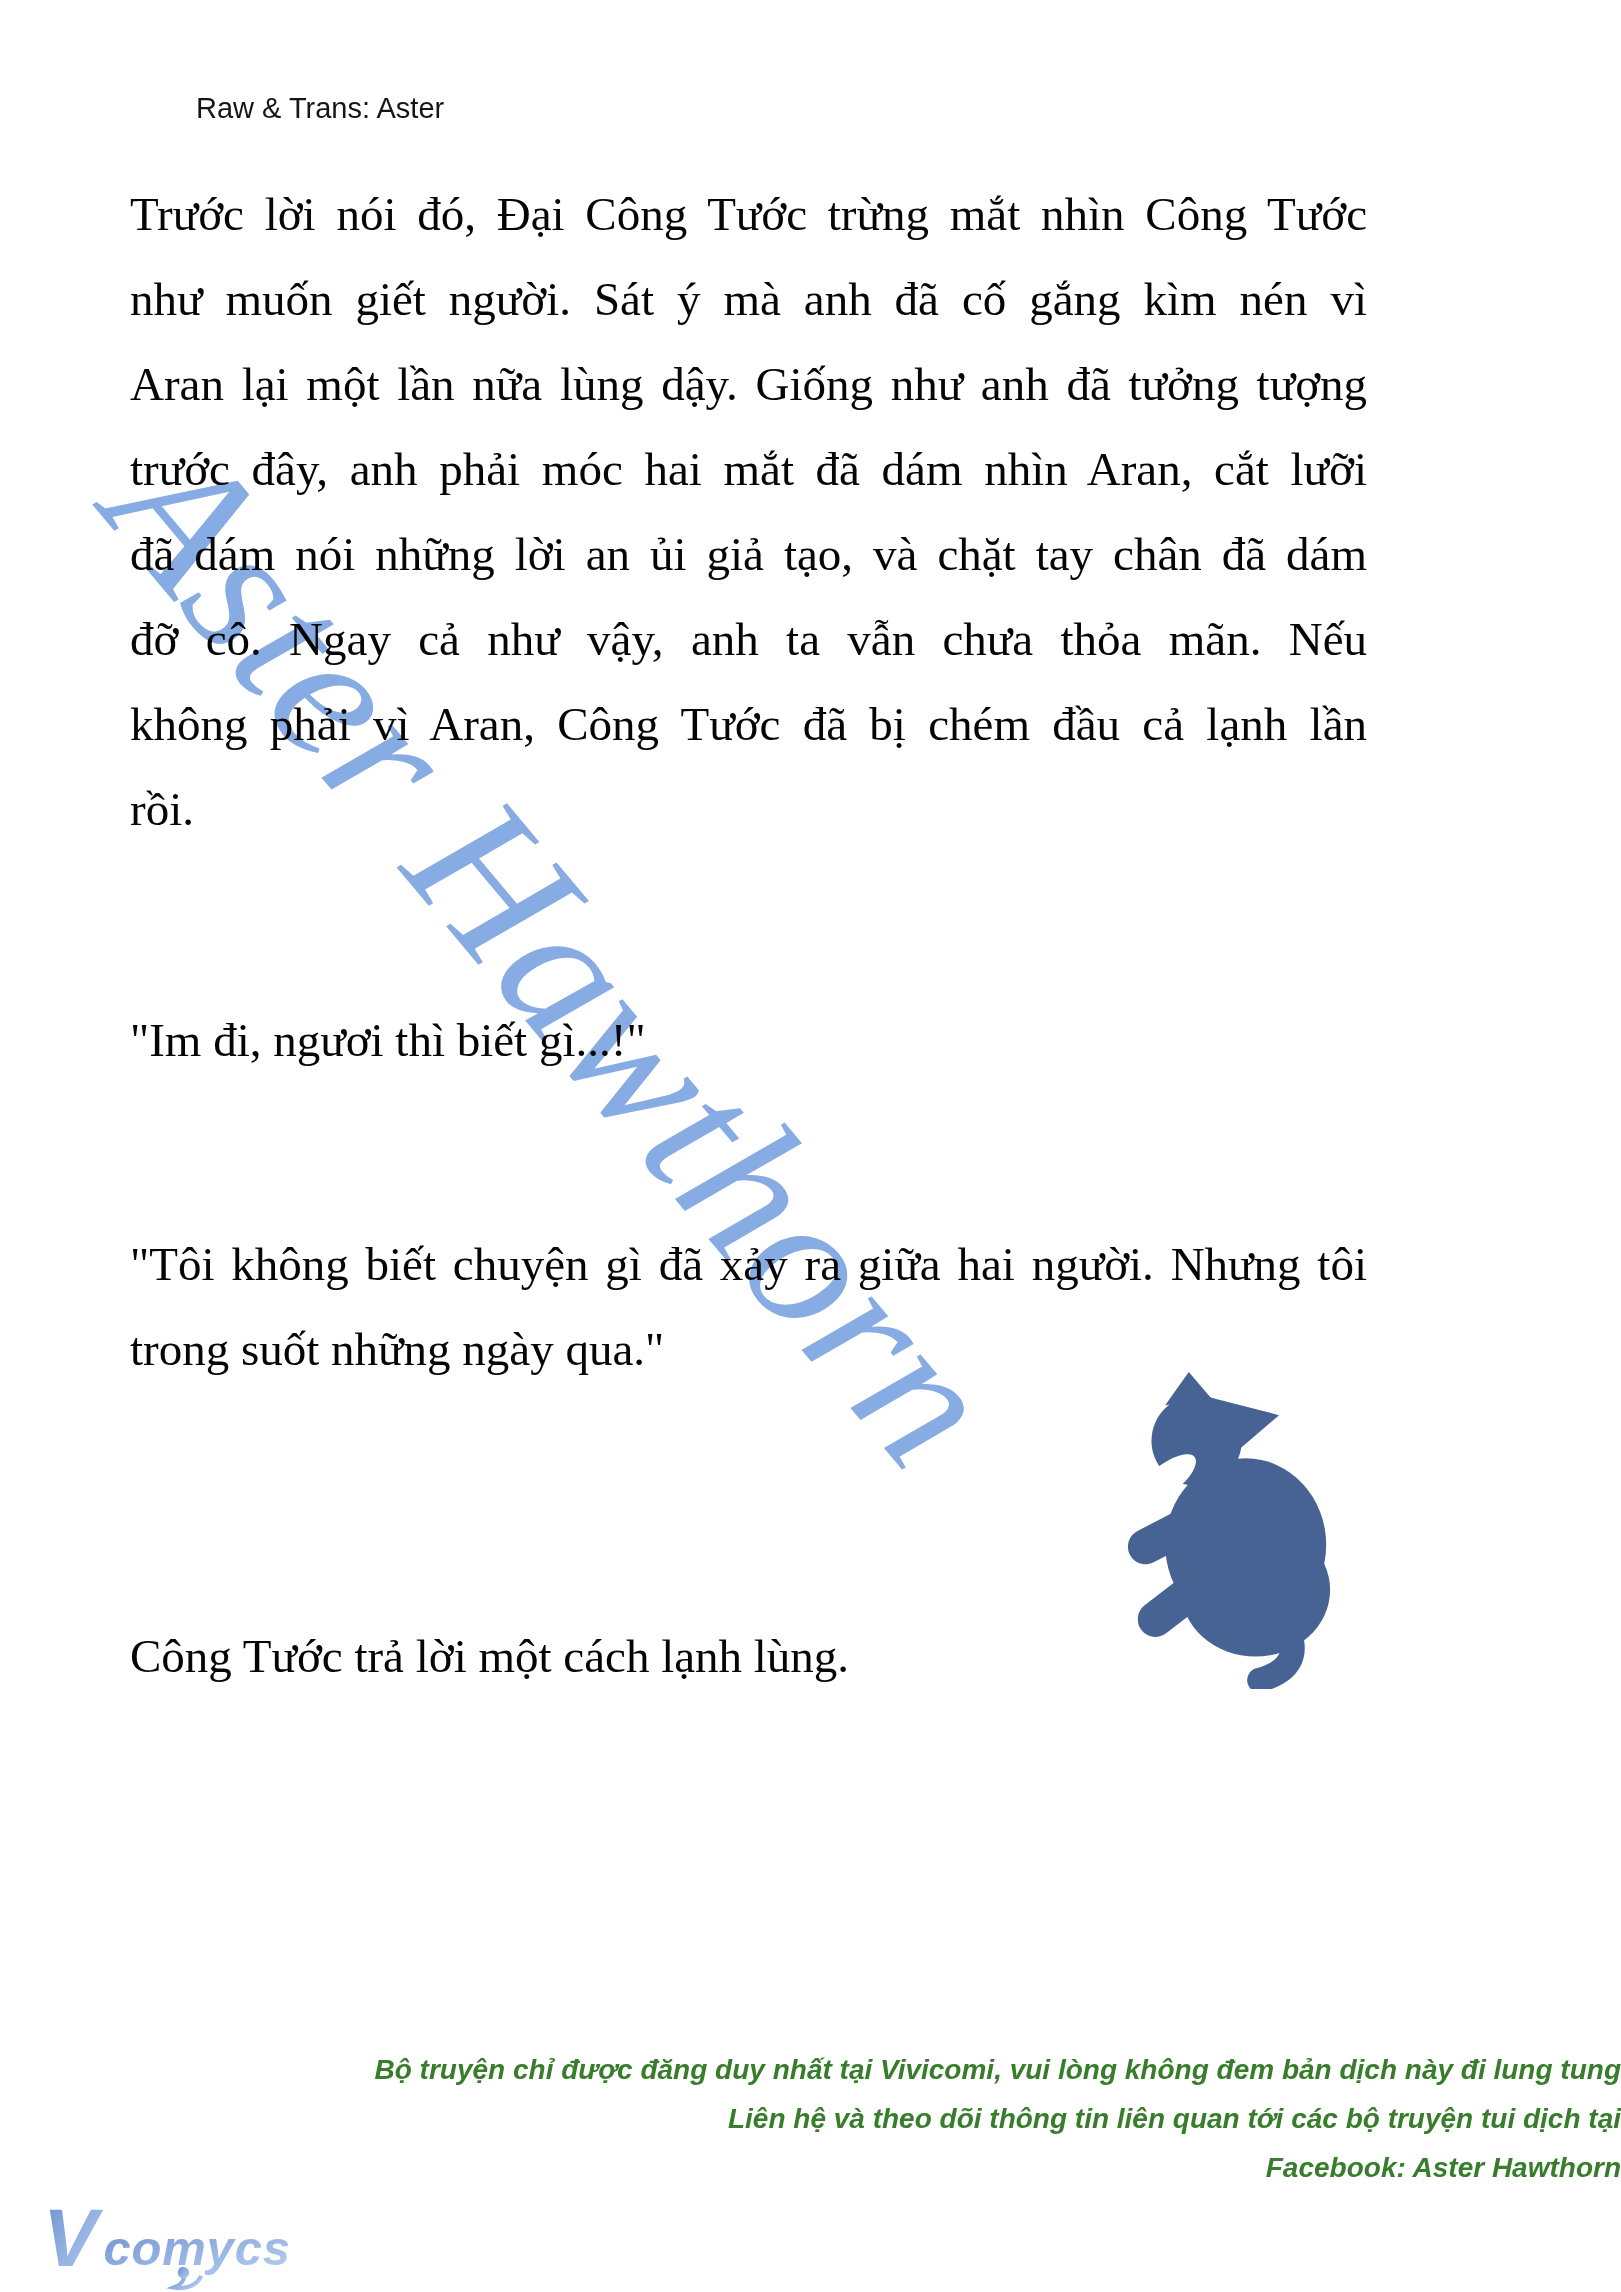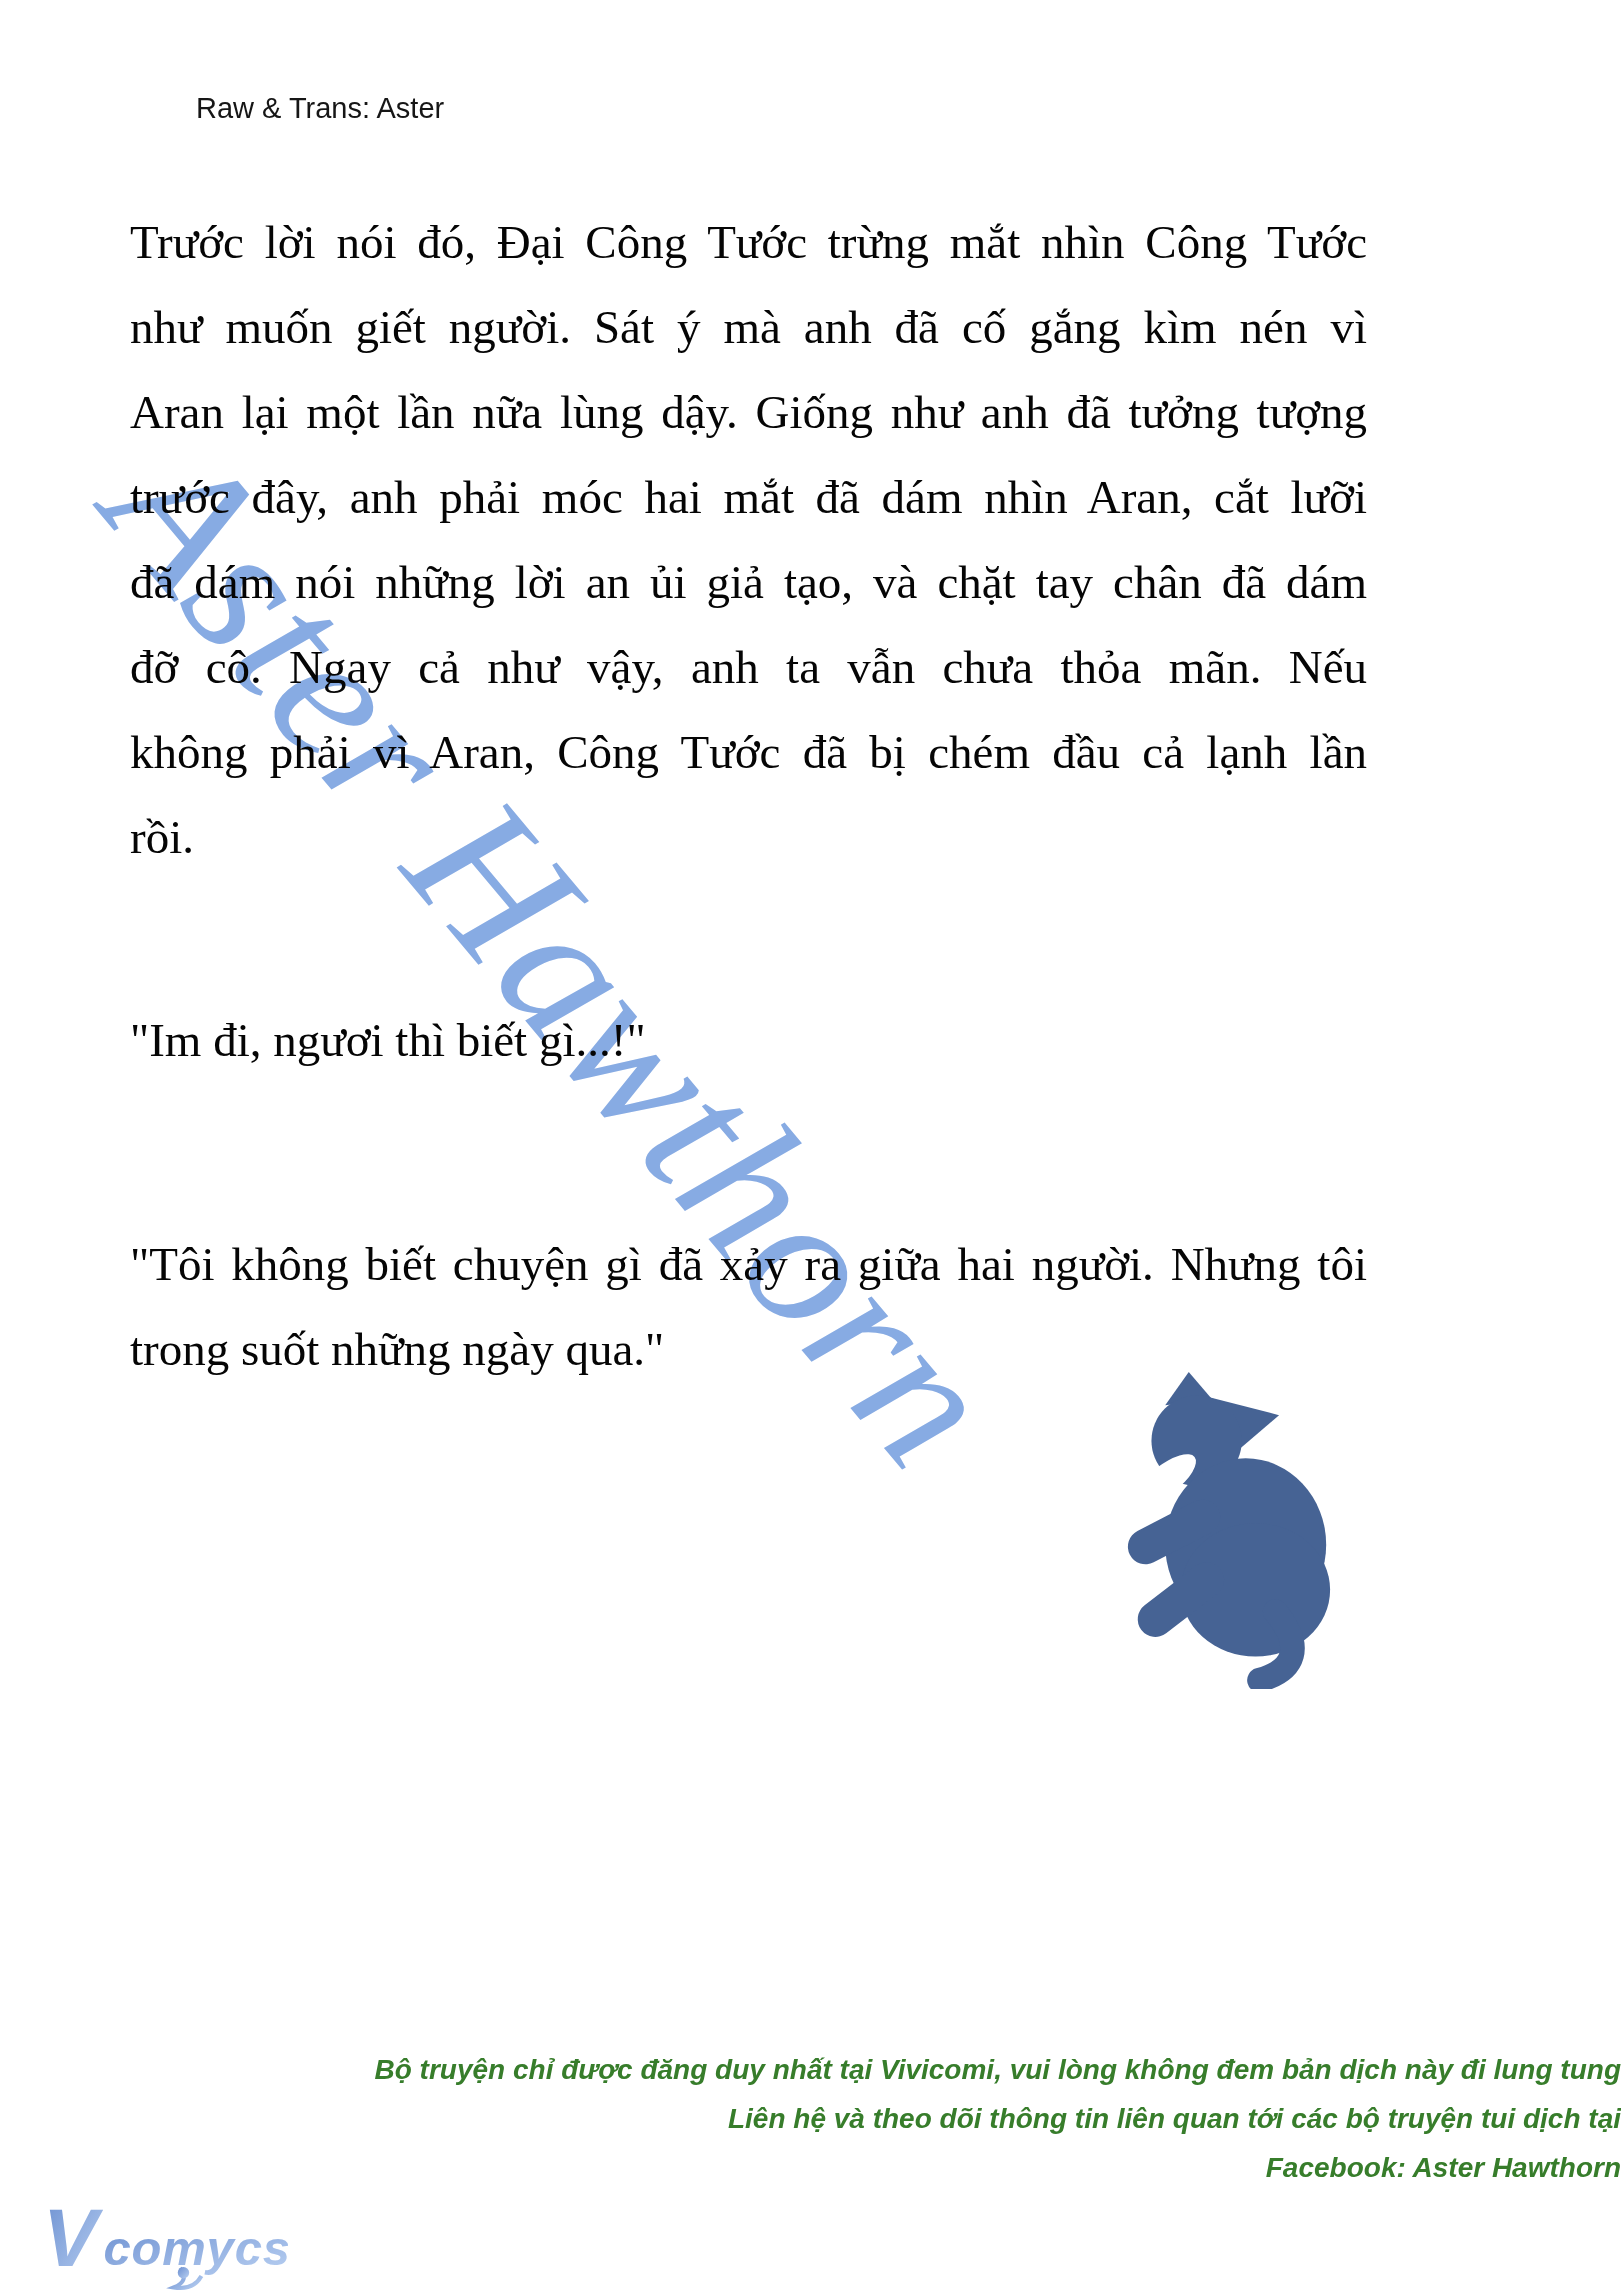--- a/index.html
+++ b/index.html
@@ -16,21 +16,21 @@
   }
   .credit{
     position:absolute;left:196px;top:92px;z-index:2;
     font-family:"Liberation Sans","DejaVu Sans",sans-serif;
     font-size:29px;color:#161616;
   }
   .para{
     position:absolute;left:130px;width:1237px;z-index:2;
     font-size:47px;line-height:85px;color:#050505;
   }
-  #p1{top:200px}
+  #p1{top:172px}
   #p2{top:998px}
   #p3{top:1222px}
   #p4{top:1614px}
   .ln.j{text-align:justify;text-align-last:justify;}
   .ln.last{text-align:left;}
   .cat{position:absolute;left:1120px;top:1370px;z-index:2;}
   .footer{
     position:absolute;left:0;right:0;top:2045px;z-index:2;
     text-align:right;
     font-family:"Liberation Sans","DejaVu Sans",sans-serif;
@@ -61,20 +61,23 @@
 
   <div class="para" id="p2">
     <div class="ln last">"Im đi, ngươi thì biết gì...!"</div>
   </div>
 
   <div class="para" id="p3">
     <div class="ln j">"Tôi không biết chuyện gì đã xảy ra giữa hai người. Nhưng tôi</div>
     <div class="ln last">trong suốt những ngày qua."</div>
   </div>
 
+  <div class="para" id="p4">
+    <div class="ln last">Công Tước trả lời một cách lạnh lùng.</div>
+  </div>
 
   <div class="cat" style="color: rgb(70, 99, 148);">
     <svg width="218" height="319" viewBox="0 0 222 325" xmlns="http://www.w3.org/2000/svg">
       <g fill="currentColor">
         <polygon points="46,36 70,2 94,30"></polygon>
         <polygon points="84,26 162,46 106,94"></polygon>
         <circle cx="78" cy="72" r="46"></circle>
         <ellipse cx="128" cy="178" rx="82" ry="88"></ellipse>
         <ellipse cx="138" cy="224" rx="76" ry="68"></ellipse>
       </g>

